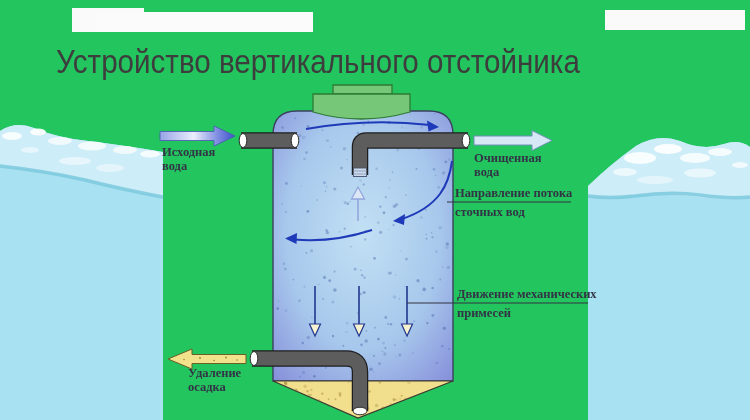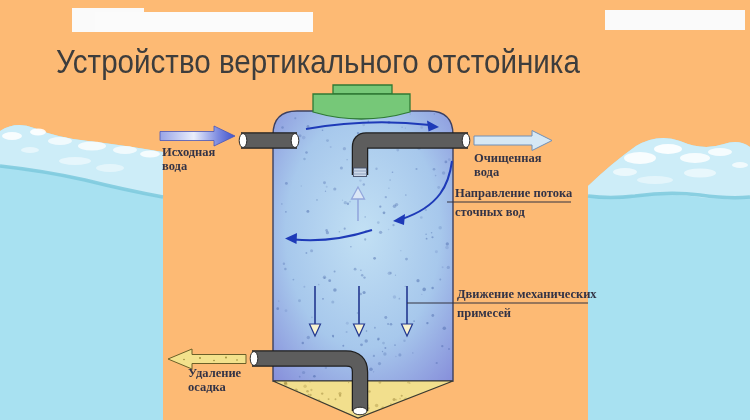--- a/index.html
+++ b/index.html
@@ -1,18 +1,18 @@
 <!DOCTYPE html>
 <html><head>
 <meta charset="utf-8">
 <style>
   html,body{margin:0;padding:0;}
   body{width:750px;height:420px;overflow:hidden;background:#ffffff;
        font-family:"Liberation Sans", sans-serif;}
-  .slide{position:relative;width:750px;height:420px;background:#fdba74;}
+  .slide{position:relative;width:750px;height:420px;background:#22c55e;}
   .title{position:absolute;left:56px;top:42px;font-size:34px;font-weight:400;
          color:#3d3d3d;letter-spacing:0px;transform:scaleX(.87);
          transform-origin:left top;white-space:nowrap;
          font-family:"Liberation Sans", sans-serif;}
   svg{position:absolute;left:0;top:0;}
   text.lbl{font-family:"Liberation Serif", serif;font-weight:600;
            font-size:12.5px;fill:#333346;}
 </style>
 </head>
 <body>

